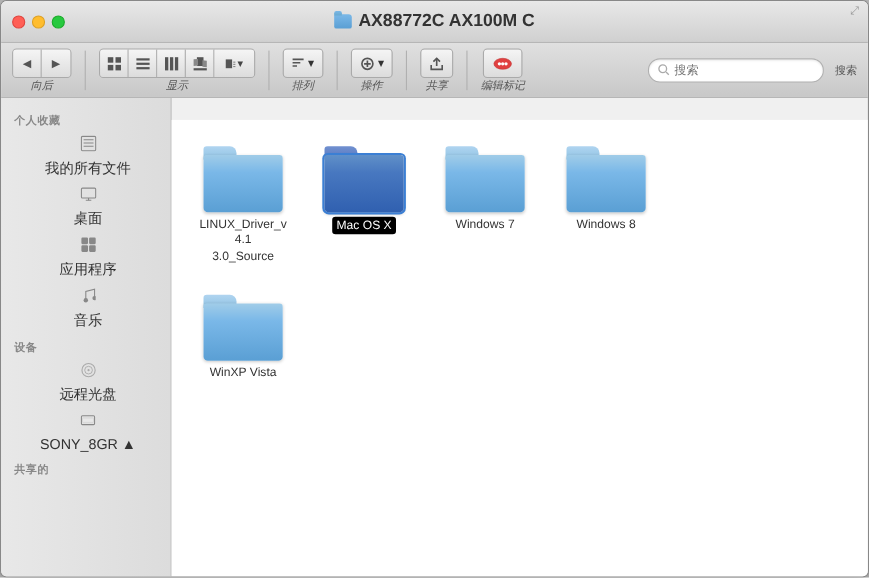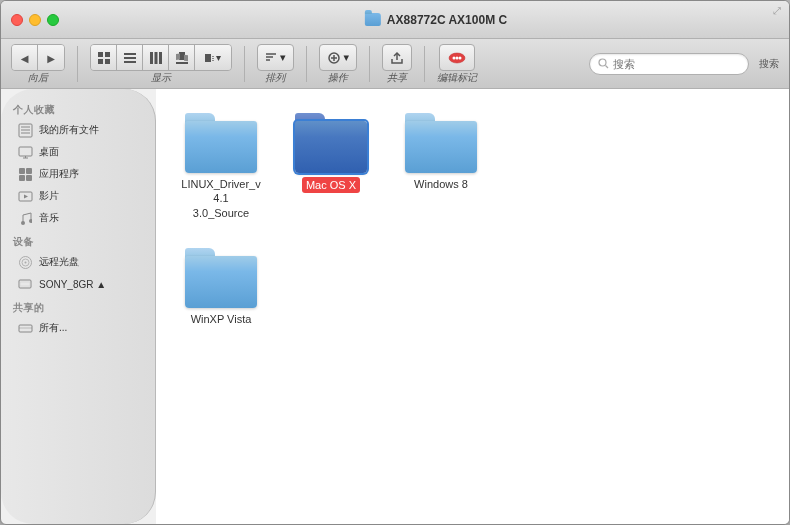--- a/index.html
+++ b/index.html
@@ -53,23 +53,22 @@
     .traffic-light.maximize { background: #27c93f; border: 1px solid #1aab29; }
 
     .title-bar-title {
       position: absolute;
       left: 50%;
       transform: translateX(-50%);
       display: flex;
       align-items: center;
       gap: 6px;
       color: #333;
-      font-size: 12px;
+      font-size: 16px;
       font-weight: 600;
-      margin-left: 41px;
     }
 
     .folder-icon-small {
       width: 16px;
       height: 13px;
       background: linear-gradient(to bottom, #7ab8e8, #5a9fd4);
       border-radius: 1px 3px 2px 2px;
       position: relative;
     }
     .folder-icon-small::before {
@@ -185,41 +184,41 @@
     }
 
     
     .sidebar {
       width: 155px;
       background: linear-gradient(to right, #e8e8e8, #dcdcdc);
       border-right: 1px solid #b8b8b8;
       padding: 8px 0;
       overflow-y: auto;
       flex-shrink: 0;
-      border-radius: 32px;
     }
 
     .sidebar-section-header {
       font-size: 10px;
       font-weight: 700;
       color: #888;
       padding: 6px 12px 2px;
       letter-spacing: 0.5px;
     }
 
     .sidebar-item {
       display: flex;
       align-items: center;
       padding: 3px 8px 3px 12px;
       cursor: pointer;
       border-radius: 4px;
       margin: 0 4px;
       gap: 6px;
       color: #333;
-      font-size: 10px;
+      font-size: 13px;
+      flex-direction: column;
     }
 
     .sidebar-icon {
       width: 16px;
       height: 16px;
       flex-shrink: 0;
       display: flex;
       align-items: center;
       justify-content: center;
       font-size: 13px;
@@ -228,20 +227,21 @@
     
     .file-browser {
       flex: 1;
       background: #fff;
       padding: 20px;
       overflow-y: auto;
       display: flex;
       flex-wrap: wrap;
       align-content: flex-start;
       gap: 20px;
+      margin-top: 20px;
     }
 
     .file-item {
       display: flex;
       flex-direction: column;
       align-items: center;
       width: 90px;
       cursor: pointer;
       padding: 4px;
       border-radius: 4px;
@@ -285,21 +285,21 @@
 
     .file-label {
       font-size: 11px;
       color: #333;
       text-align: center;
       word-break: break-word;
       line-height: 1.3;
     }
 
     .file-label.selected-label {
-      background: #ef4444;
+      background: #000000;
       color: #fff;
       border-radius: 3px;
       padding: 1px 4px;
     }
 
     .tb-section {
       display: flex;
       flex-direction: column;
       align-items: center;
       height: 100%;
@@ -487,29 +487,20 @@
             <rect x="8" y="1" width="6" height="6" rx="1" fill="#888"></rect>
             <rect x="1" y="8" width="6" height="6" rx="1" fill="#888"></rect>
             <rect x="8" y="8" width="6" height="6" rx="1" fill="#888"></rect>
           </svg>
         </div>
         <span>应用程序</span>
       </div>
 
 
 
-      <div class="sidebar-item">
-        <div class="sidebar-icon">
-          <svg width="15" height="15" viewBox="0 0 15 15">
-            <rect x="1" y="3" width="13" height="9" rx="1" fill="none" stroke="#888" stroke-width="1"></rect>
-            <path d="M6 5.5 L6 9.5 L10 7.5 Z" fill="#888"></path>
-          </svg>
-        </div>
-        <span>影片</span>
-      </div>
 
       <div class="sidebar-item">
         <div class="sidebar-icon">
           <svg width="13" height="15" viewBox="0 0 13 15">
             <path d="M4 12 L4 4 L12 2 L12 10" fill="none" stroke="#888" stroke-width="1"></path>
             <circle cx="4" cy="12" r="2" fill="#888"></circle>
             <circle cx="12" cy="10" r="2" fill="#888"></circle>
           </svg>
         </div>
         <span>音乐</span>
@@ -534,29 +525,20 @@
           <svg width="14" height="14" viewBox="0 0 14 14">
             <rect x="1" y="3" width="12" height="8" rx="1" fill="none" stroke="#888" stroke-width="1"></rect>
             <rect x="2" y="5" width="10" height="4" rx="0.5" fill="#e8e8e8" stroke="#ccc" stroke-width="0.5"></rect>
           </svg>
         </div>
         <span>SONY_8GR ▲</span>
       </div>
 
       <div class="sidebar-section-header">共享的</div>
 
-      <div class="sidebar-item">
-        <div class="sidebar-icon">
-          <svg width="15" height="15" viewBox="0 0 15 15">
-            <rect x="1" y="4" width="13" height="7" rx="1" fill="none" stroke="#888" stroke-width="1"></rect>
-            <line x1="1" y1="7" x2="14" y2="7" stroke="#888" stroke-width="0.5"></line>
-          </svg>
-        </div>
-        <span>所有...</span>
-      </div>
 
 
     </div>
 
     <div class="file-browser">
 
       <div class="file-item">
         <div class="folder-icon">
           <div class="folder-tab"></div>
           <div class="folder-body"></div>
@@ -565,20 +547,27 @@
       </div>
 
       <div class="file-item">
         <div class="folder-icon selected">
           <div class="folder-tab"></div>
           <div class="folder-body"></div>
         </div>
         <span class="file-label selected-label">Mac OS X</span>
       </div>
 
+      <div class="file-item">
+        <div class="folder-icon">
+          <div class="folder-tab"></div>
+          <div class="folder-body"></div>
+        </div>
+        <span class="file-label">Windows 7</span>
+      </div>
 
       <div class="file-item">
         <div class="folder-icon">
           <div class="folder-tab"></div>
           <div class="folder-body"></div>
         </div>
         <span class="file-label">Windows 8</span>
       </div>
 
       <div style="width:100%;display:flex;align-items:flex-end;">

